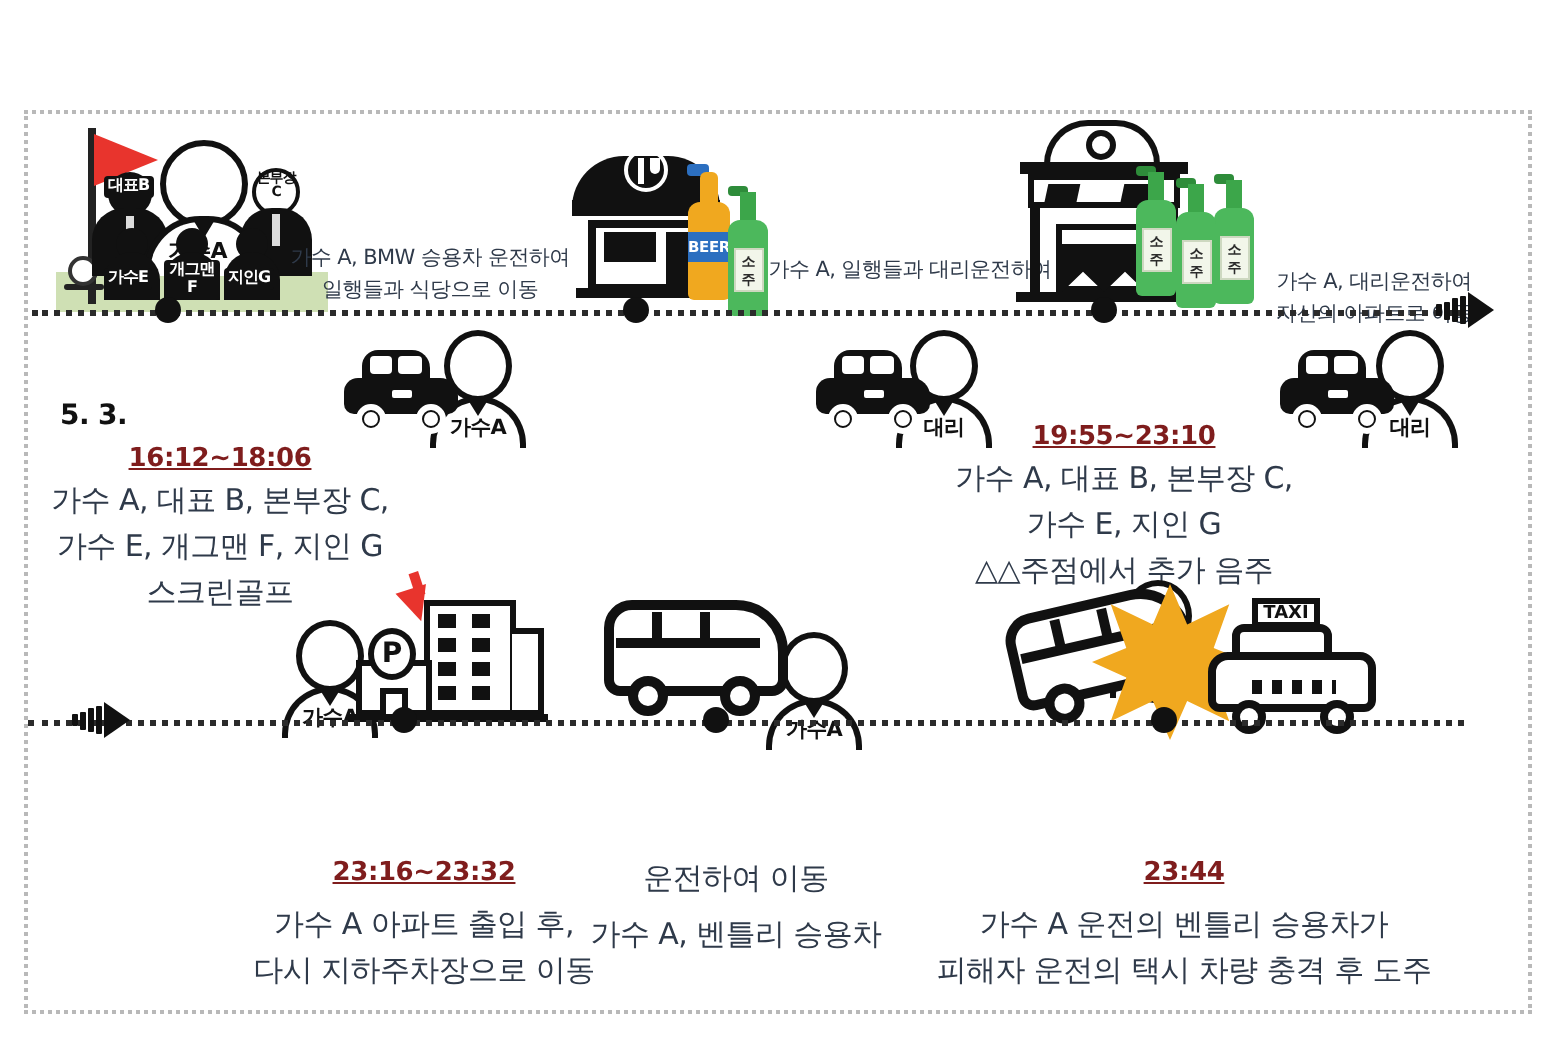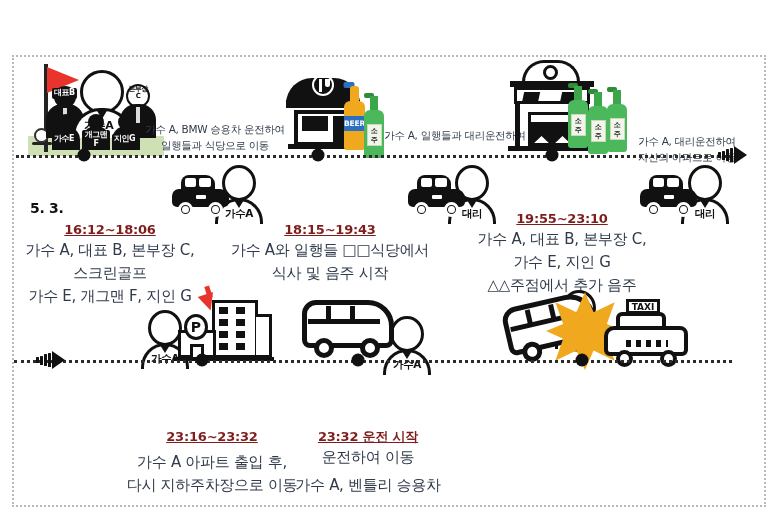--- a/index.html
+++ b/index.html
@@ -689,27 +689,22 @@
         <i></i>
       </span>
     <span class="tip"></span>
   </div>
 
   <div class="datelabel" style="left:30px;top:200px;">5. 3.</div>
 
   <div class="cap" style="left:110px;top:221px;">
     <div class="time">16:12~18:06</div>
     <div class="line">가수 A, 대표 B, 본부장 C,</div>
+    <div class="line">가수 E, 개그맨 F, 지인 G</div>
     <div class="line">스크린골프</div>
-    <div class="line">가수 E, 개그맨 F, 지인 G</div>
-  </div>
-  <div class="cap" style="left:330px;top:221px;">
-    <div class="time">18:15~19:43</div>
-    <div class="line">가수 A와 일행들 □□식당에서</div>
-    <div class="line">식사 및 음주 시작</div>
   </div>
   <div class="cap" style="left:562px;top:210px;">
     <div class="time">19:55~23:10</div>
     <div class="line">가수 A, 대표 B, 본부장 C,</div>
     <div class="line">가수 E, 지인 G</div>
     <div class="line">△△주점에서 추가 음주</div>
   </div>
 
   <div class="person" style="left:148px;top:310px;">
     <div class="head"></div>
@@ -793,18 +788,22 @@
   <div class="node" style="left:202px;top:360px;"></div>
   <div class="node" style="left:358px;top:360px;"></div>
   <div class="node" style="left:582px;top:360px;"></div>
 
   <div class="cap" style="left:212px;top:428px;">
     <div class="time">23:16~23:32</div>
     <div class="line" style="margin-top:5px;">가수 A 아파트 출입 후,</div>
     <div class="line">다시 지하주차장으로 이동</div>
   </div>
   <div class="cap" style="left:368px;top:428px;">
-    <div class="time">23:32 운전 시작</div>
     <div class="line">운전하여 이동</div>
     <div class="line" style="margin-top:5px;">가수 A, 벤틀리 승용차</div>
   </div>
+  <div class="cap" style="left:592px;top:428px;">
+    <div class="time">23:44</div>
+    <div class="line" style="margin-top:5px;">가수 A 운전의 벤틀리 승용차가</div>
+    <div class="line">피해자 운전의 택시 차량 충격 후 도주</div>
+  </div>
 
 </div>
 
 </body></html>

